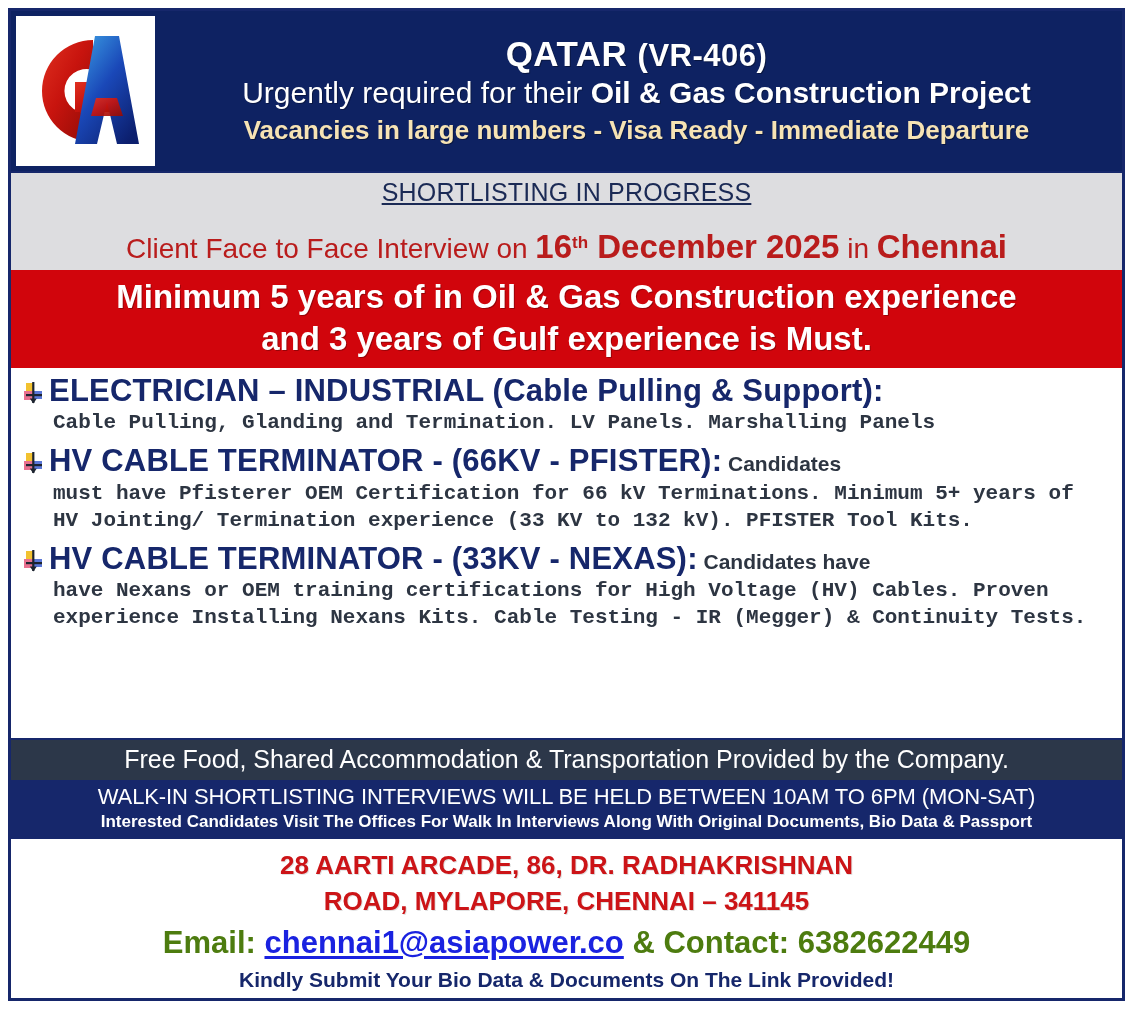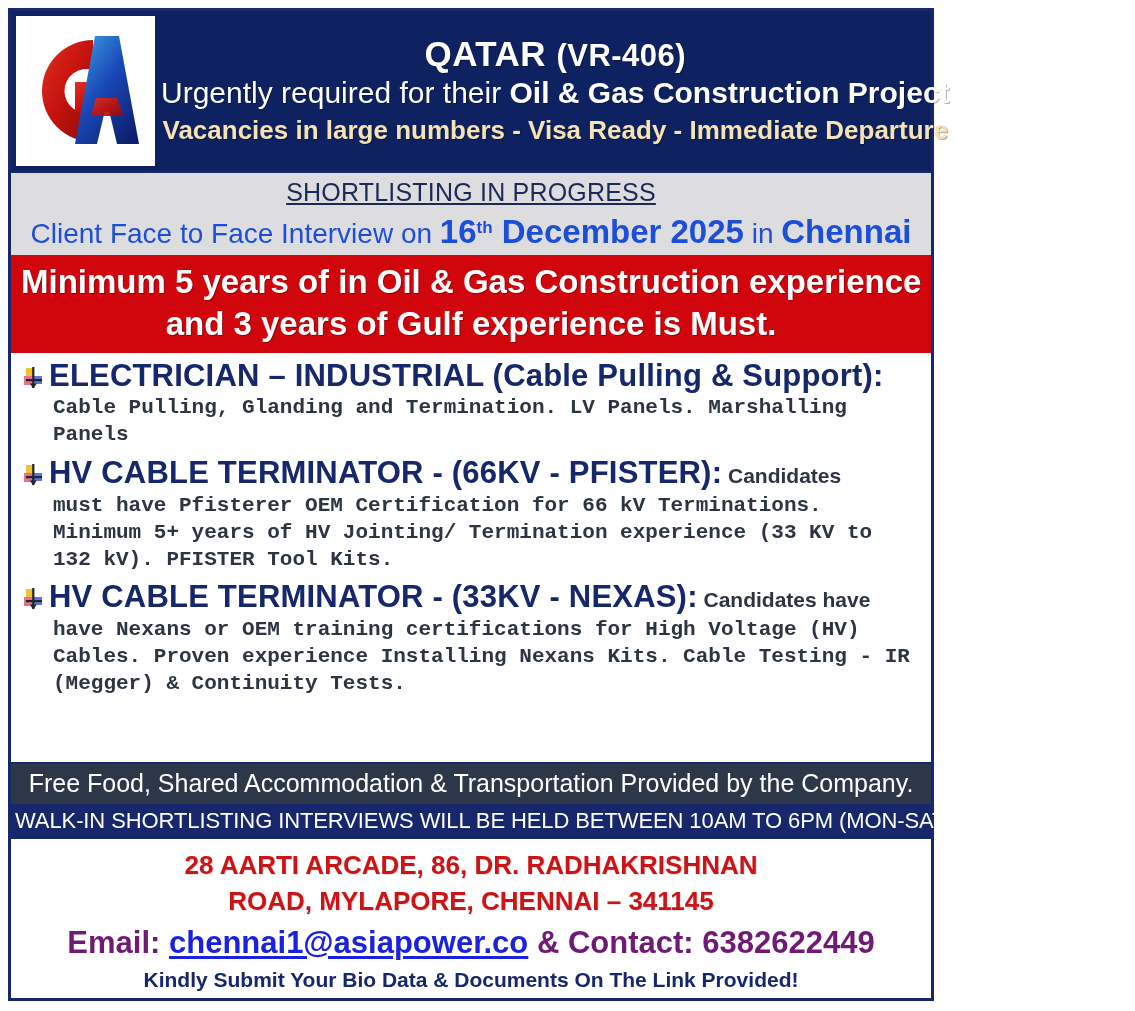--- a/index.html
+++ b/index.html
@@ -11,21 +11,21 @@
     width: 1135px;
     height: 1011px;
     font-family: "Liberation Sans", sans-serif;
     overflow: hidden;
   }
 
   .poster {
     position: absolute;
     left: 8px;
     top: 8px;
-    width: 926px;
+    width: 1117px;
     height: 993px;
     border: 3px solid #16276b;
     background: #ffffff;
     box-sizing: border-box;
     display: flex;
     flex-direction: column;
   }
 
   
   .header {
@@ -105,24 +105,24 @@
   .shortlisting {
     color: #1b2a55;
     font-weight: 400;
     font-size: 25px;
     text-decoration: underline;
     text-underline-offset: 2px;
     line-height: 1.15;
     letter-spacing: .2px;
   }
   .interview-line {
-    color: #1d4ed8;
+    color: #b91c1c;
     font-size: 28px;
     line-height: 1.2;
-    margin-top: 5px;
+    margin-top: 20px;
     white-space: nowrap;
   }
   .interview-line .big {
     font-weight: 700;
     font-size: 33px;
   }
   .interview-line sup {
     font-size: 17px;
     font-weight: 700;
     vertical-align: super;
@@ -254,21 +254,21 @@
     padding: 2px 8px 6px;
     box-sizing: border-box;
   }
   .contact-line {
     font-size: 31px;
     font-weight: 700;
     line-height: 1.2;
     white-space: nowrap;
     color: #333333;
   }
-  .contact-line .lbl { color: #701a75; }
+  .contact-line .lbl { color: #4d7c0f; }
   .email-link {
     color: #1a22e0;
     text-decoration: underline;
     text-underline-offset: 3px;
   }
   .tagline {
     color: #16276b;
     font-weight: 700;
     font-size: 21px;
     line-height: 1.2;
@@ -379,20 +379,21 @@
     </div>
 
   </div>
 
   <div class="benefits-bar">
     <span>Free Food, Shared Accommodation &amp; Transportation Provided by the Company.</span>
   </div>
 
   <div class="walkin-bar">
     <div class="walkin-main">WALK-IN SHORTLISTING INTERVIEWS WILL BE HELD BETWEEN 10AM TO 6PM (MON-SAT)</div>
+    <div class="walkin-sub">Interested Candidates Visit The Offices For Walk In Interviews Along With Original Documents, Bio Data &amp; Passport</div>
   </div>
 
   <div class="address-block">
     <div class="address-line">28 AARTI ARCADE, 86, DR. RADHAKRISHNAN</div>
     <div class="address-line">ROAD, MYLAPORE, CHENNAI – 341145</div>
   </div>
 
   <div class="contact-block">
     <div class="contact-line">
       <span class="lbl">Email: </span><a class="email-link" href="#">chennai1@asiapower.co</a><span class="lbl"> &amp; Contact: </span><span class="lbl">6382622449</span>

